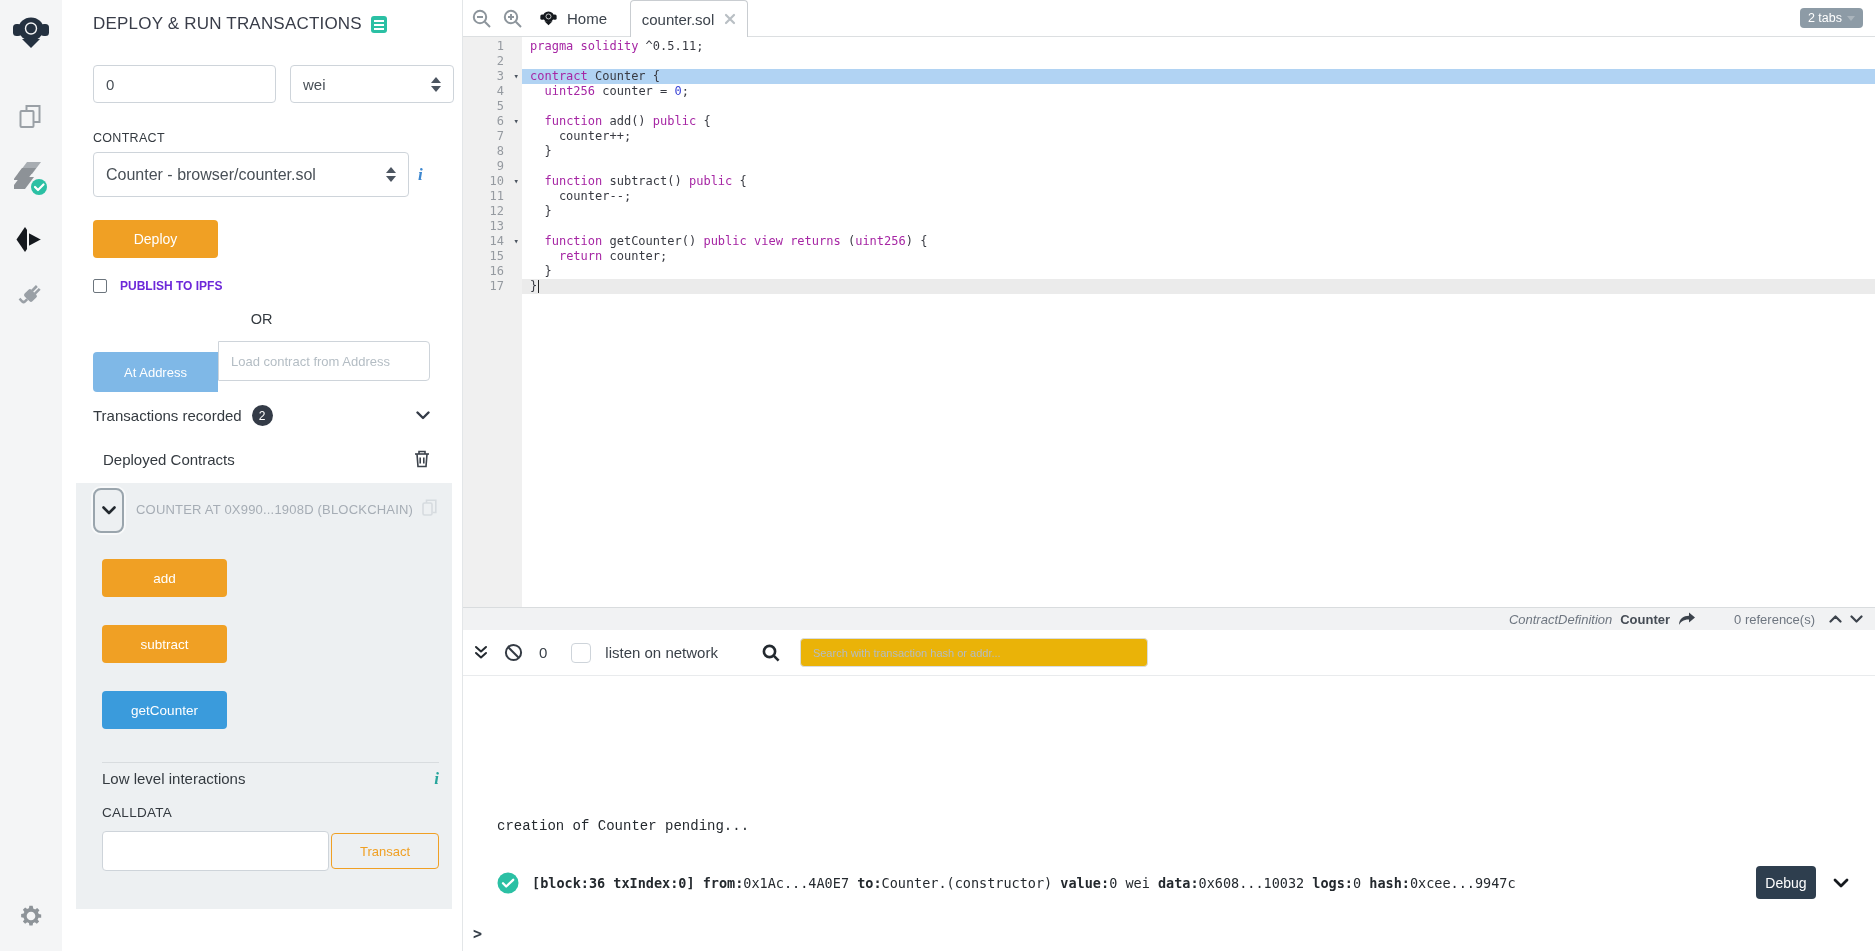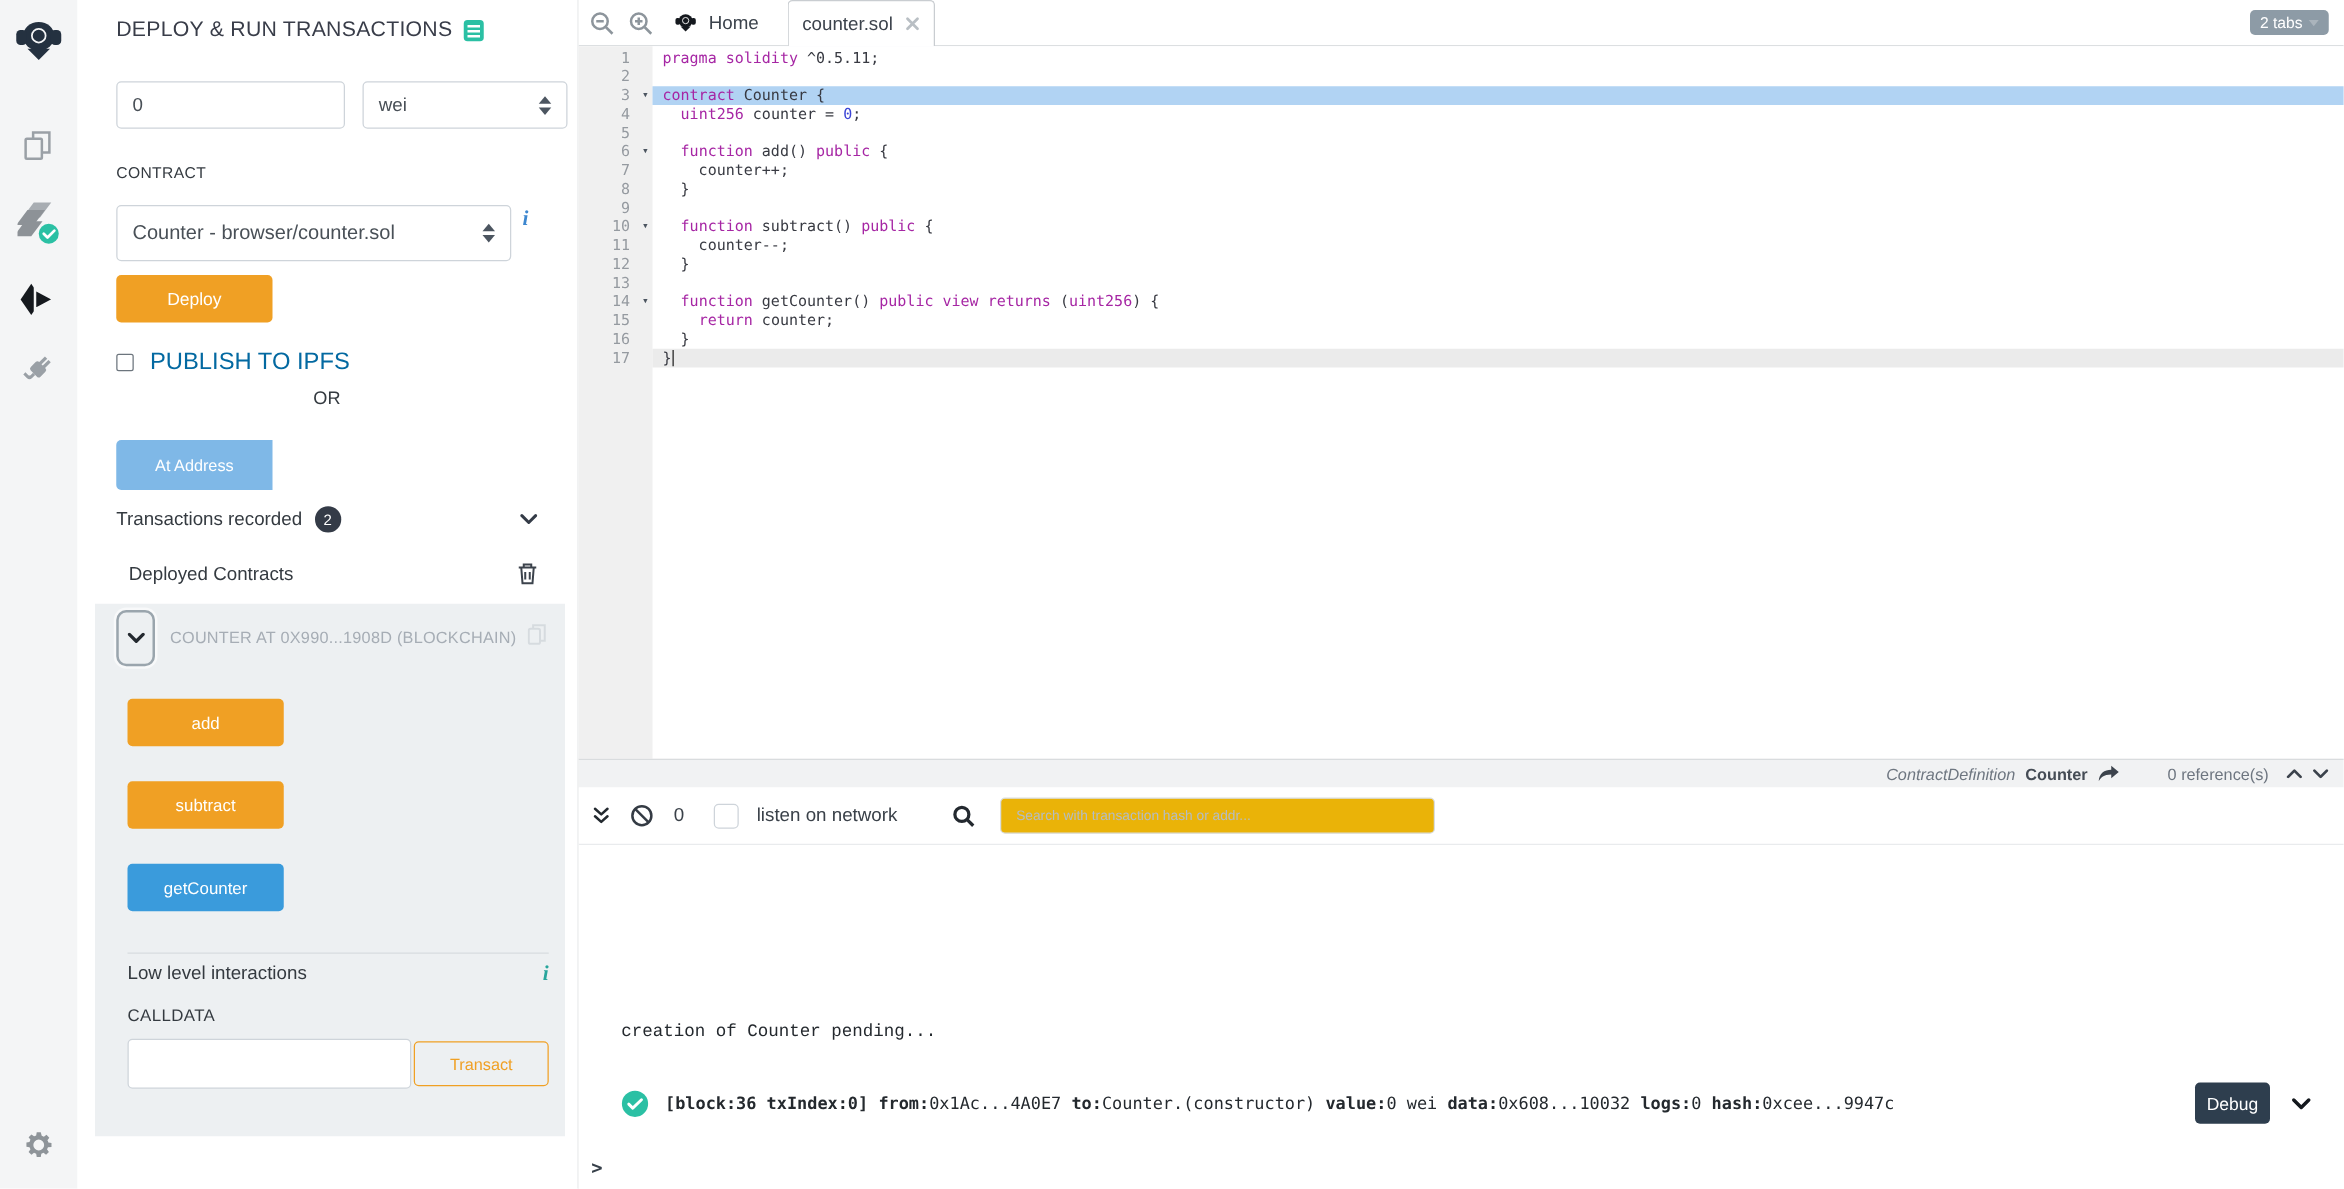--- a/index.html
+++ b/index.html
@@ -146,39 +146,40 @@
   <input class="inp abs" style="left: 31px; top: 65px; width: 183px; height: 38px;" value="0">
   <div class="sel abs" style="left:228px;top:65px;width:164px;height:38px;">
     <span>wei</span>
     <span class="updown">
         <i class="u"></i>
         <i class="d"></i>
       </span>
   </div>
 
   <div class="lbl abs" style="left:31px;top:131px;">CONTRACT</div>
-  <div class="sel abs" style="left:31px;top:164px;width:316px;height:45px;font-size:16px;">
+  <div class="sel abs" style="left:31px;top:152px;width:316px;height:45px;font-size:16px;">
     <span>Counter - browser/counter.sol</span>
     <span class="updown">
         <i class="u"></i>
         <i class="d"></i>
       </span>
   </div>
   <span class="infoi abs" style="left:356px;top:166px;color:#3d87cf;">i</span>
 
   <button class="btn orange abs" style="left:31px;top:220px;width:125px;height:38px;">Deploy</button>
 
   <div class="row abs" style="left:31px;top:279px;gap:13px;">
     <span class="cbx"></span>
-    <span style="font-size:19px;color:#0369a1;">PUBLISH TO IPFS</span>
+    <span style="font-size:12px;color:#6d28d9;font-weight:bold;">PUBLISH TO IPFS</span>
   </div>
 
   <div class="abs" style="left:31px;top:311px;width:337px;text-align:center;font-size:14.5px;color:#343a40;">OR</div>
 
   <button class="btn bluelight abs" style="left:31px;top:352px;width:125px;height:40px;border-radius:4px 0 0 4px;font-size:13px;">At Address</button>
+  <input class="inp abs" style="left: 156px; top: 341px; width: 212px; height: 40px; border-radius: 0px 4px 4px 0px; font-size: 13px;" placeholder="Load contract from Address">
 
   <div class="row abs" style="left:31px;top:405px;width:337px;">
     <span style="font-size:15px;color:#343a40;">Transactions recorded</span>
     <span class="badge2" style="margin-left:10px;">2</span>
     <span style="margin-left:auto;" class="chev">
       <svg width="14" height="9" viewBox="0 0 14 9">
           <path d="M1.5 1.5 L7 7 L12.5 1.5" fill="none" stroke="#343b47" stroke-width="2.4" stroke-linecap="round" stroke-linejoin="round"></path>
         </svg>
     </span>
   </div>

